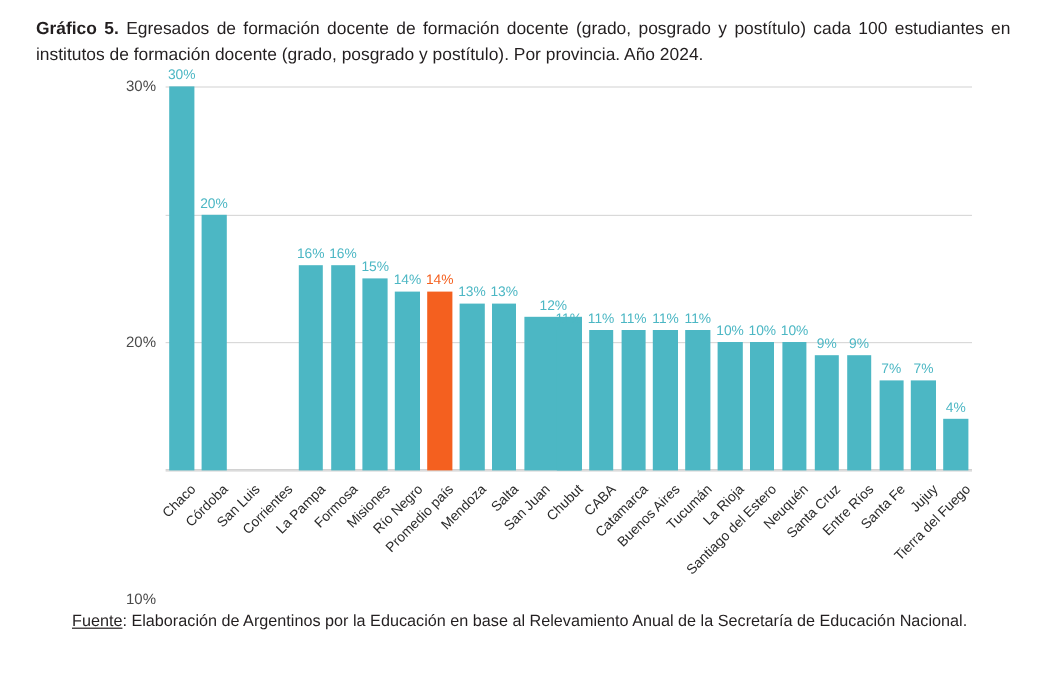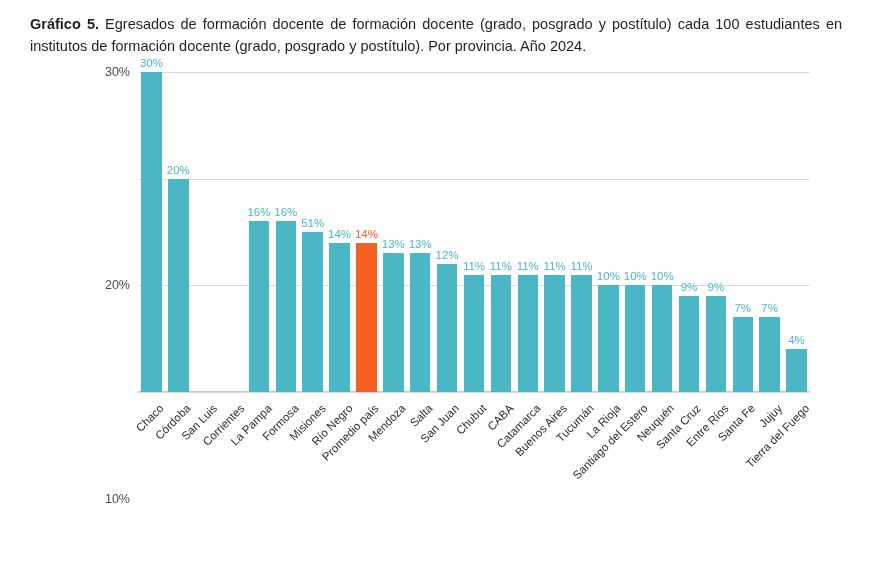--- a/index.html
+++ b/index.html
@@ -176,21 +176,21 @@
               <div class="bar-label">16%</div>
             </div>
           </div>
           <div class="bar-slot" style="left: 134.4px; width: 26.88px;">
             <div class="bar" style="height: 170.667px;">
               <div class="bar-label">16%</div>
             </div>
           </div>
           <div class="bar-slot" style="left: 161.28px; width: 26.88px;">
             <div class="bar" style="height: 160px;">
-              <div class="bar-label">51%</div>
+              <div class="bar-label">15%</div>
             </div>
           </div>
           <div class="bar-slot" style="left: 188.16px; width: 26.88px;">
             <div class="bar" style="height: 149.333px;">
               <div class="bar-label">14%</div>
             </div>
           </div>
           <div class="bar-slot" style="left: 215.04px; width: 26.88px;">
             <div class="bar highlight" style="height: 149.333px;">
               <div class="bar-label highlight">14%</div>
@@ -200,21 +200,21 @@
             <div class="bar" style="height: 138.667px;">
               <div class="bar-label">13%</div>
             </div>
           </div>
           <div class="bar-slot" style="left: 268.8px; width: 26.88px;">
             <div class="bar" style="height: 138.667px;">
               <div class="bar-label">13%</div>
             </div>
           </div>
           <div class="bar-slot" style="left: 295.68px; width: 26.88px;">
-            <div class="bar" style="height: 128px;">
+            <div class="bar" style="height: 128px; padding-left: 28px;">
               <div class="bar-label">12%</div>
             </div>
           </div>
           <div class="bar-slot" style="left: 322.56px; width: 26.88px;">
             <div class="bar" style="height: 117.333px;">
               <div class="bar-label">11%</div>
             </div>
           </div>
           <div class="bar-slot" style="left: 349.44px; width: 26.88px;">
             <div class="bar" style="height: 117.333px;">
@@ -300,14 +300,17 @@
         <div class="xlabel" style="left: 503.28px; margin-left: -100px;">Santiago del Estero</div>
         <div class="xlabel" style="left: 530.16px; margin-left: -47px;">Neuquén</div>
         <div class="xlabel" style="left: 557.04px; margin-left: -58px;">Santa Cruz</div>
         <div class="xlabel" style="left: 583.92px; margin-left: -54px;">Entre Ríos</div>
         <div class="xlabel" style="left: 610.8px; margin-left: -47px;">Santa Fe</div>
         <div class="xlabel" style="left: 637.68px; margin-left: -27px;">Jujuy</div>
         <div class="xlabel" style="left: 664.56px; margin-left: -84px;">Tierra del Fuego</div>
       </div>
   </div>
 
+  <div class="source">
+    <span class="fuente">Fuente</span><span>: Elaboración de Argentinos por la Educación en base al Relevamiento Anual de la Secretaría de Educación Nacional.</span>
+  </div>
 
 </div>
 
 </body></html>

